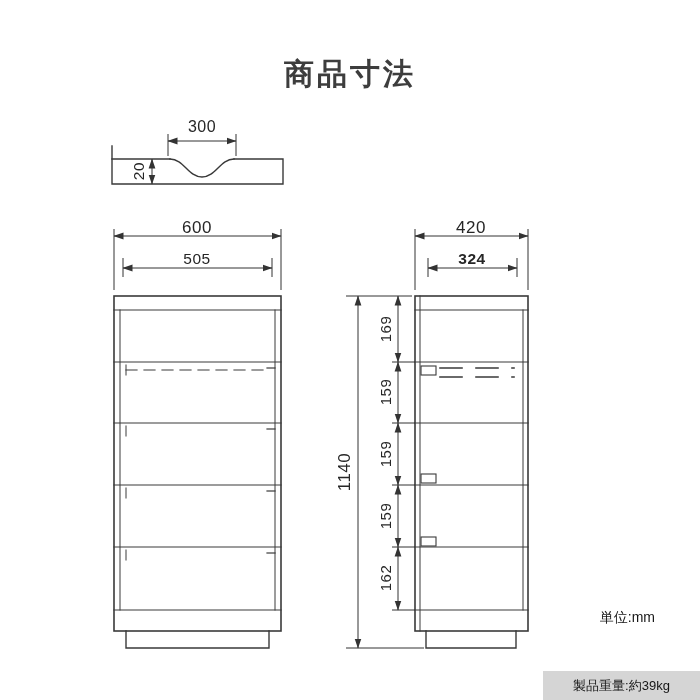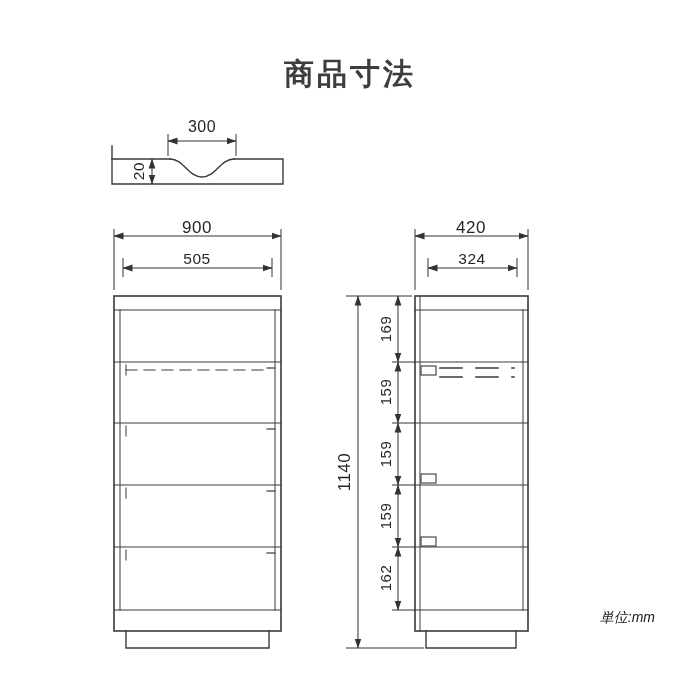--- a/index.html
+++ b/index.html
@@ -14,21 +14,21 @@
   .label{
     position:absolute;transform:translate(-50%,-50%);
     color:#262626;font-size:16px;letter-spacing:.5px;white-space:nowrap;line-height:1;
   }
   .label.big{font-size:17px;}
   .label.mid{font-size:15.5px;}
   .label.v{transform:translate(-50%,-50%) rotate(-90deg);}
   .label.chain{font-size:15px;}
   .unit-label{
     position:absolute;left:655px;top:618px;transform:translate(-100%,-50%);
-    font-size:14px;color:#161616;white-space:nowrap;font-style:italic;
+    font-size:14px;color:#161616;white-space:nowrap;
   }
   .weight-bar{
     position:absolute;left:543px;top:671px;width:157px;height:29px;
     background:#d5d5d5;display:flex;align-items:center;justify-content:center;
     font-size:13px;color:#161616;white-space:nowrap;
   }
 </style>
 </head>
 <body>
 
@@ -127,30 +127,33 @@
       <line x1="398" y1="485" x2="398" y2="547" marker-start="url(#arr)" marker-end="url(#arr)"></line>
       <line x1="398" y1="547" x2="398" y2="610" marker-start="url(#arr)" marker-end="url(#arr)"></line>
     </g>
   </svg>
 
   <div class="title">商品寸法</div>
 
   <span class="label" style="left:202px;top:127px;">300</span>
   <span class="label v mid" style="left:139px;top:171px;">20</span>
 
-  <span class="label big" style="left:197px;top:227px;">900</span>
+  <span class="label big" style="left:197px;top:227px;">600</span>
   <span class="label mid" style="left:197px;top:259px;text-align:center;">505</span>
 
   <span class="label big" style="left:471px;top:227px;">420</span>
-  <span class="label mid" style="left:472px;top:259px;">324</span>
+  <span class="label mid" style="left:472px;top:259px;font-weight:bold;">324</span>
 
   <span class="label v big" style="left:344px;top:472px;">1140</span>
 
   <span class="label v chain" style="left:385px;top:329px;">169</span>
   <span class="label v chain" style="left:385px;top:392px;">159</span>
   <span class="label v chain" style="left:385px;top:454px;">159</span>
   <span class="label v chain" style="left:385px;top:516px;">159</span>
   <span class="label v chain" style="left:385px;top:578px;">162</span>
 
   <span class="unit-label">単位:mm</span>
 
+  <div class="weight-bar">
+    <span>製品重量:約39kg</span>
+  </div>
 
 </div>
 
 </body></html>

